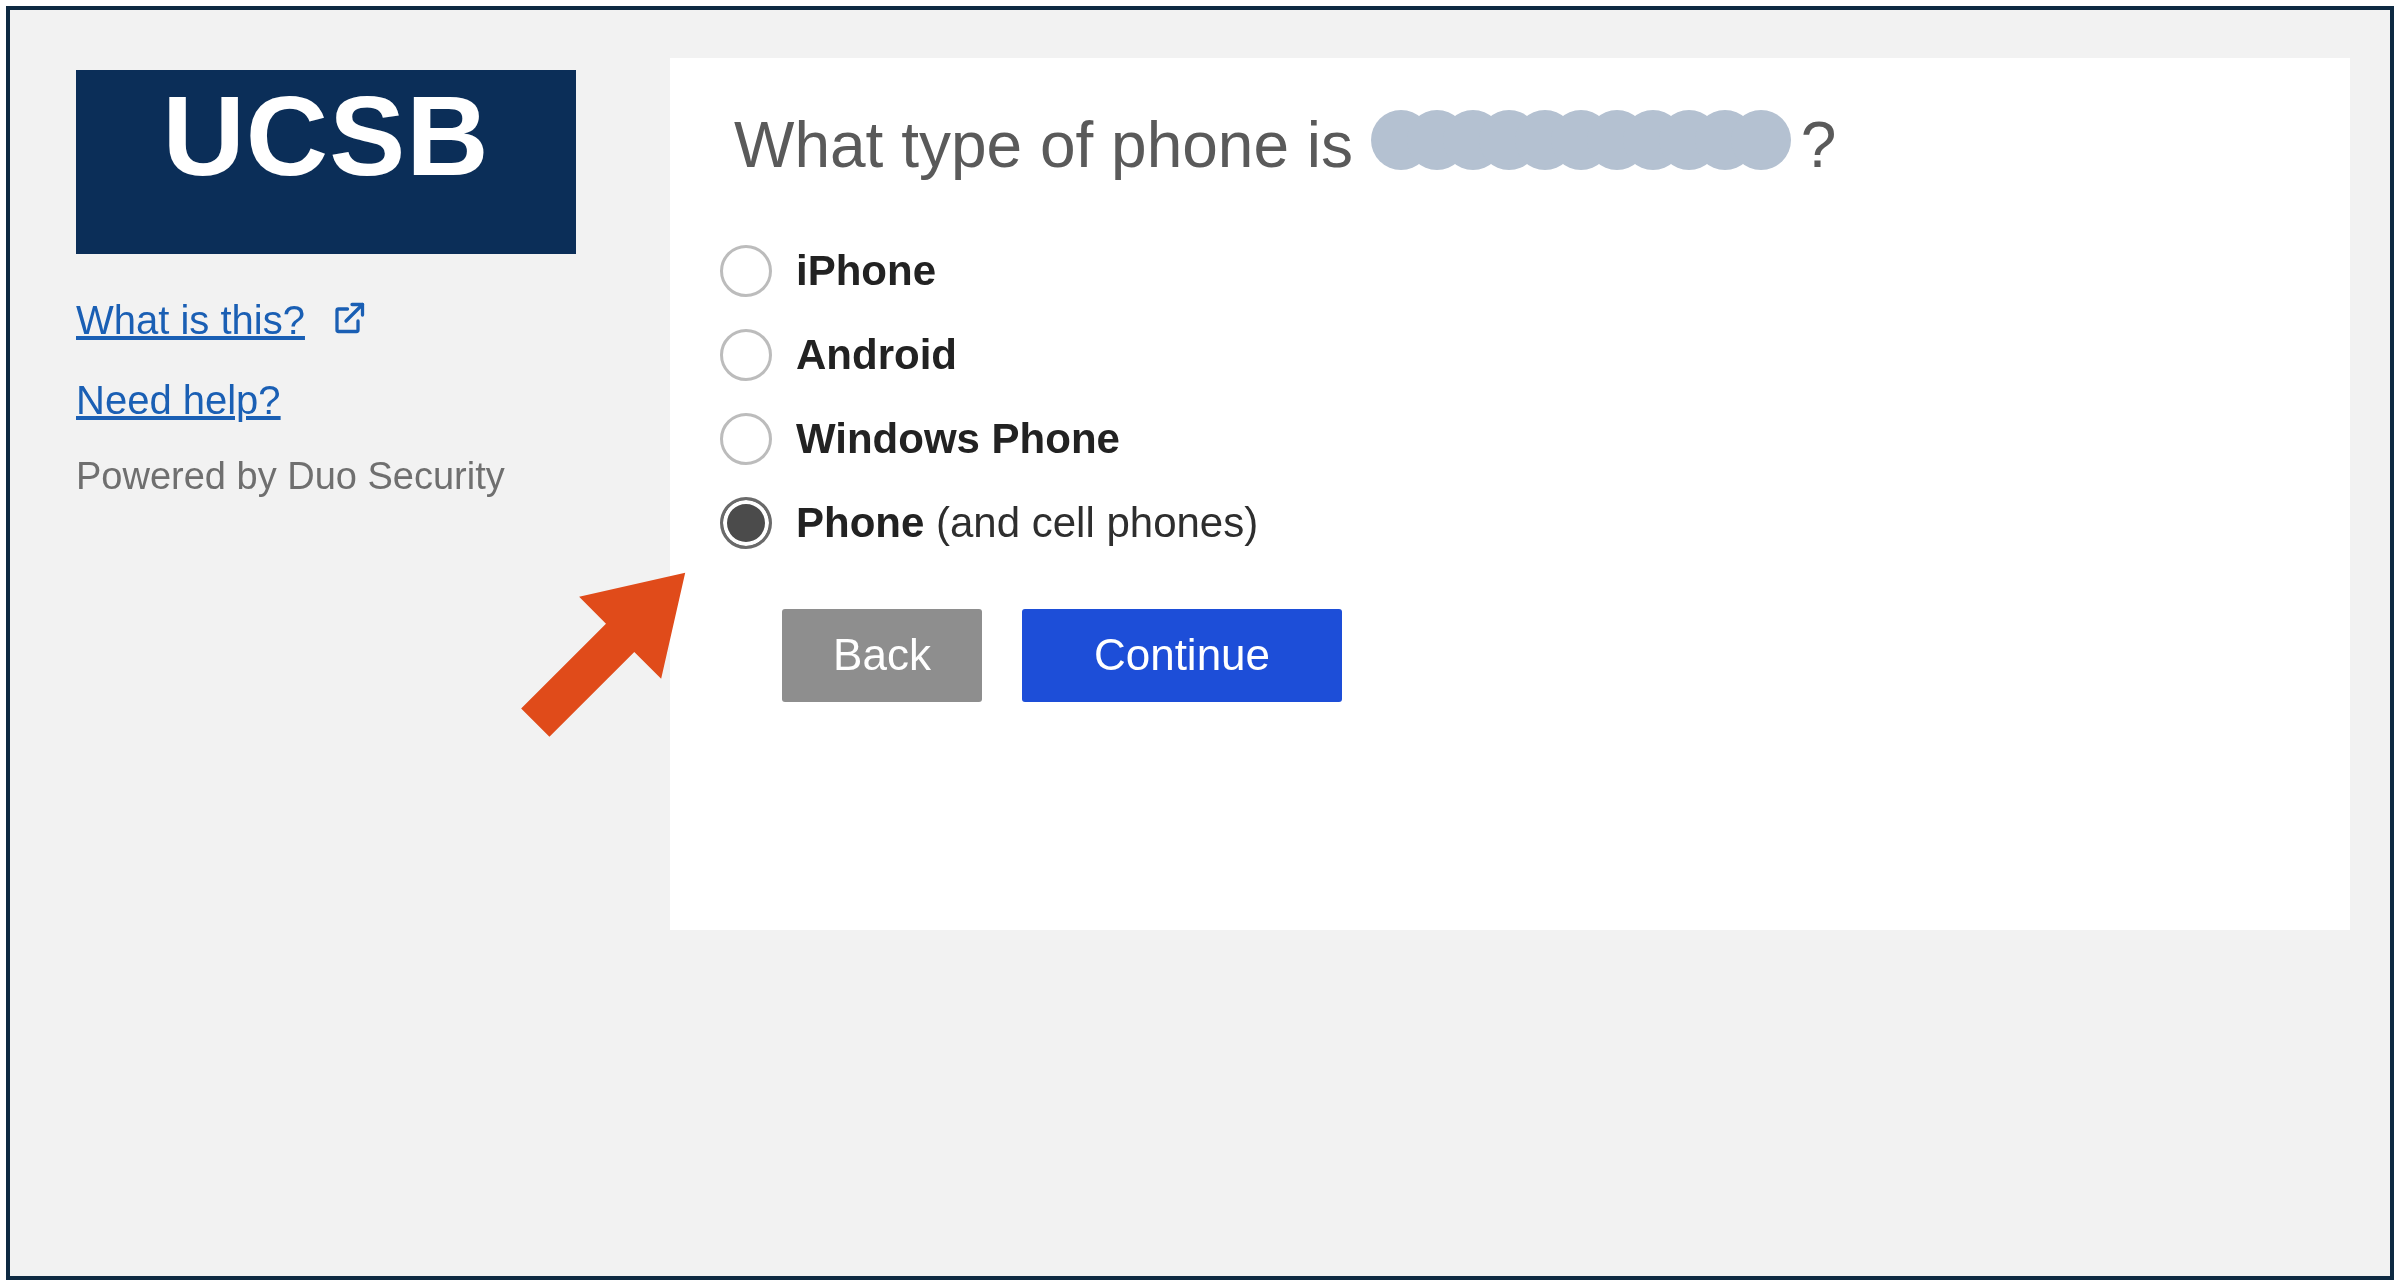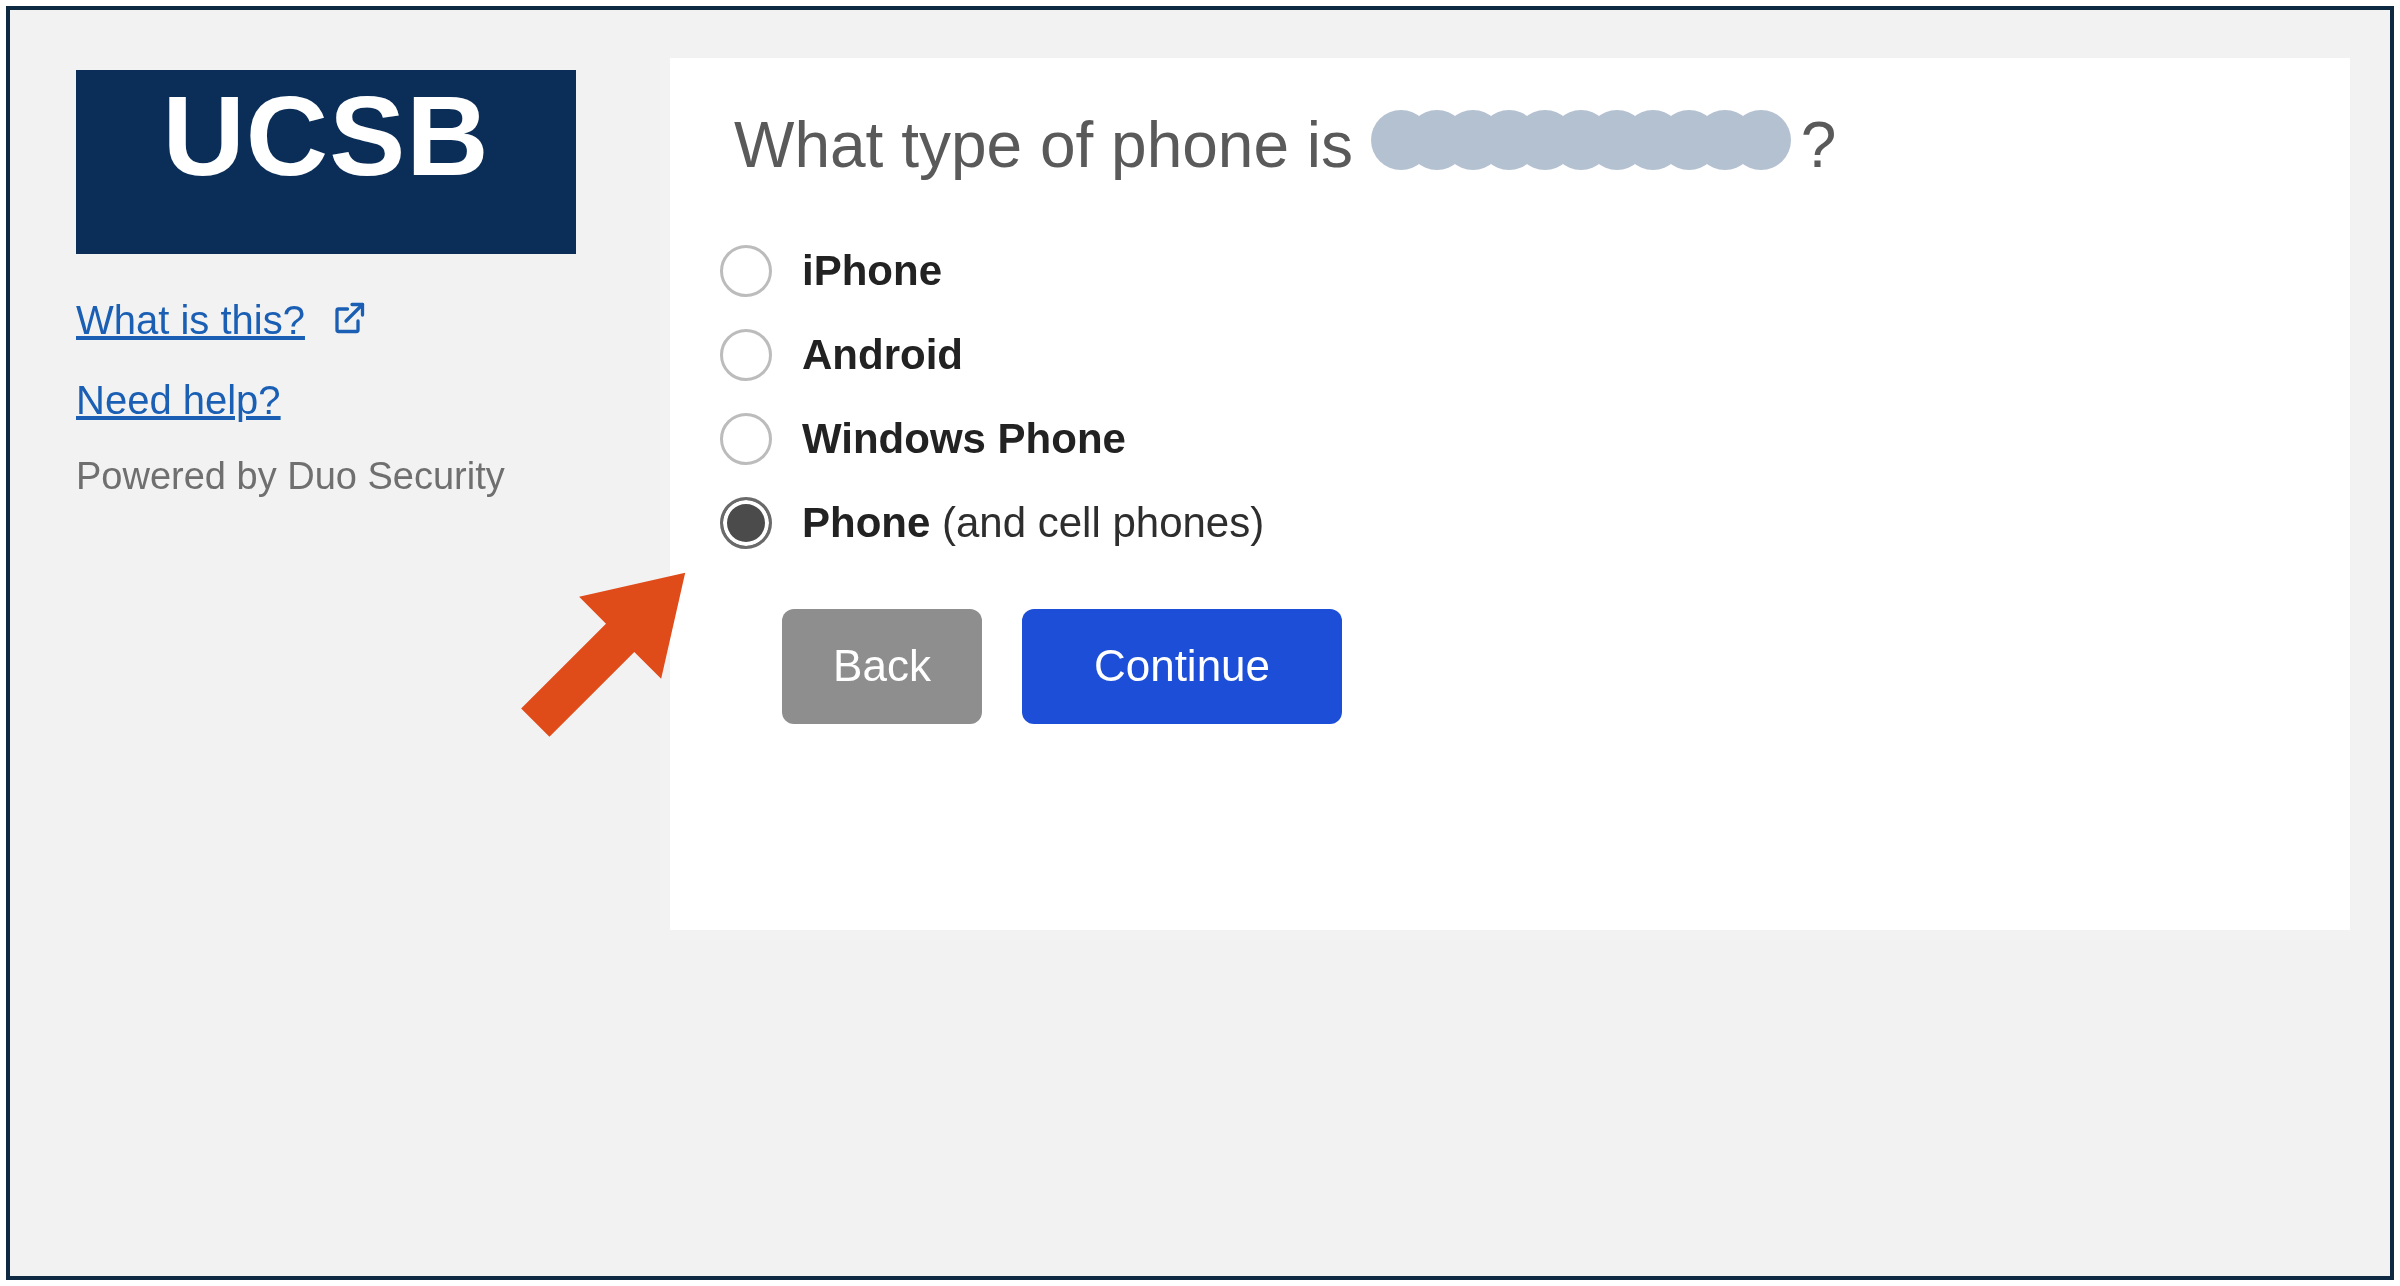--- a/index.html
+++ b/index.html
@@ -91,21 +91,21 @@
   .options {
     display:flex;
     flex-direction:column;
     gap:32px;
     margin-bottom:60px;
     margin-left:2px;
   }
   .option {
     display:flex;
     align-items:center;
-    gap:30px;
+    gap:24px;
     font-size:42px;
     color:#222;
     cursor:pointer;
     user-select:none;
   }
   .radio {
     width:52px;
     height:52px;
     border-radius:50%;
     border:3px solid #bcbcbc;
@@ -120,23 +120,23 @@
     background:#4b4b4b;
   }
   .opt-label { font-weight:700; }
   .opt-suffix { font-weight:400; color:#2e2e2e; }
   .btn-row {
     display:flex;
     gap:40px;
     margin-left:64px;
   }
   .btn {
-    height:115px;
+    height:93px;
     border:none;
-    border-radius:12px;
+    border-radius:3px;
     font-size:44px;
     color:#fff;
     cursor:pointer;
     padding:0 44px;
     display:inline-flex;
     align-items:center;
     justify-content:center;
     font-family:inherit;
   }
   .btn-back { background:#8e8e8e; min-width:200px; }

